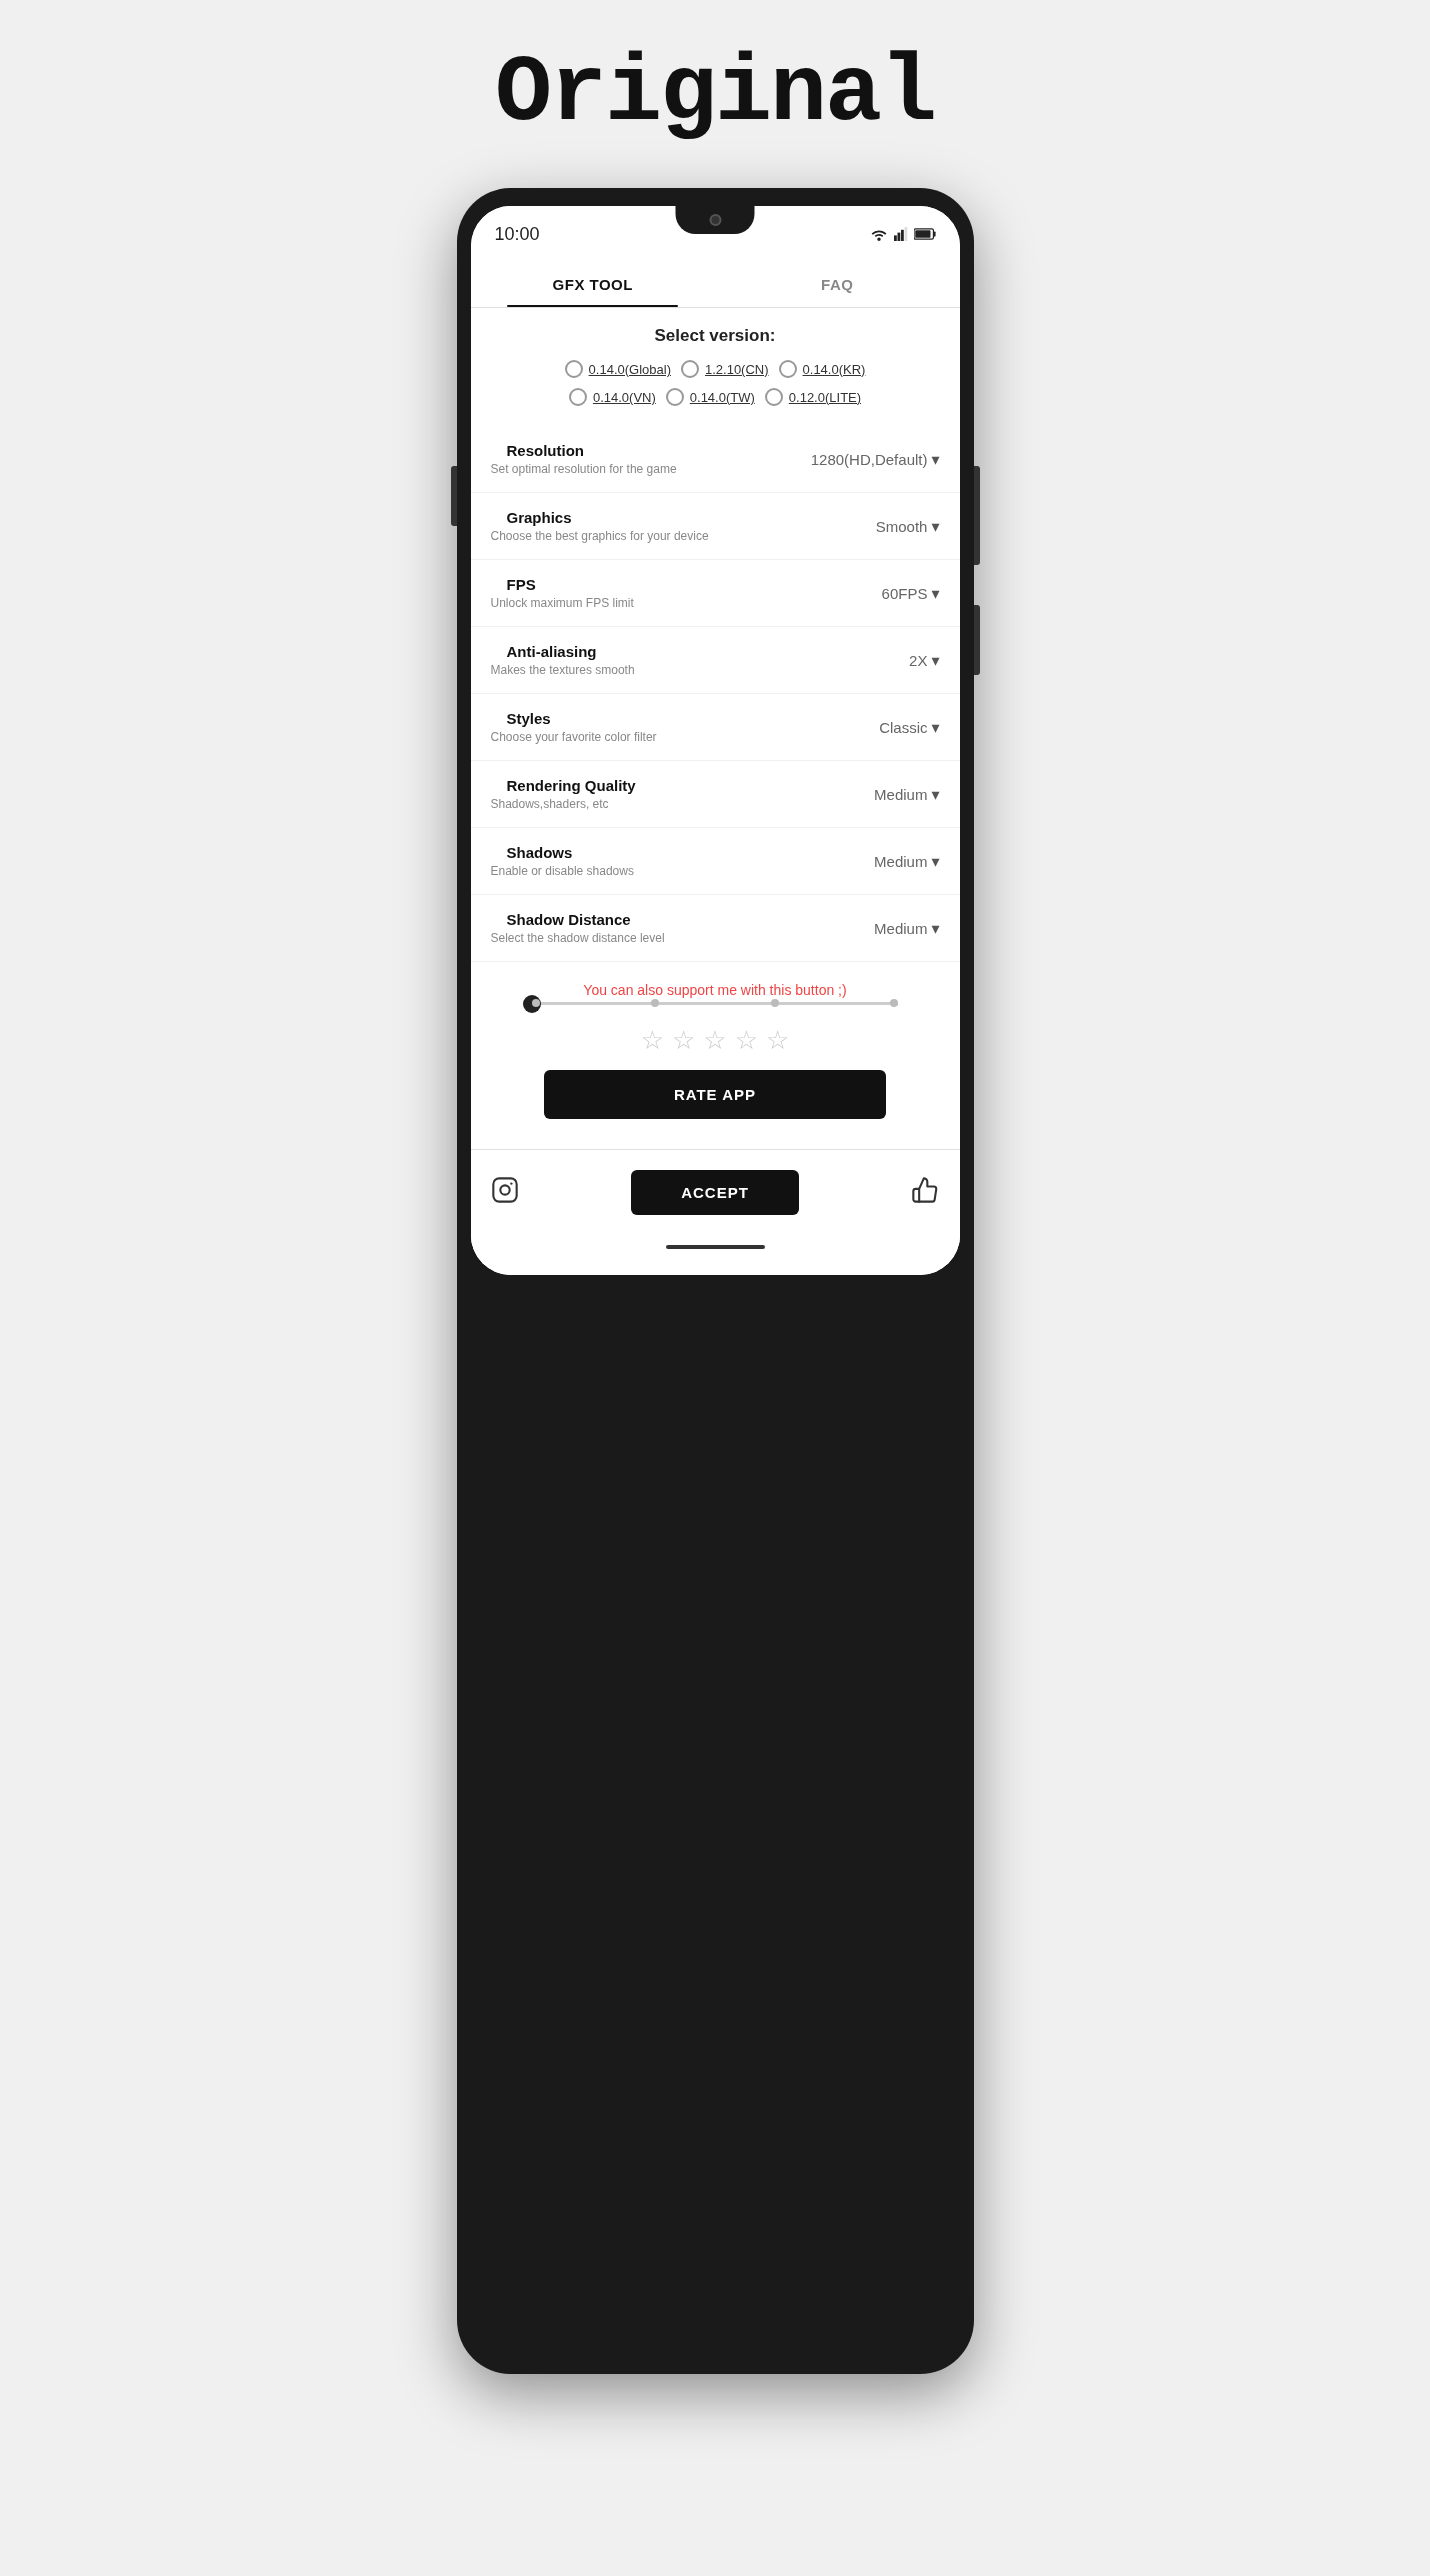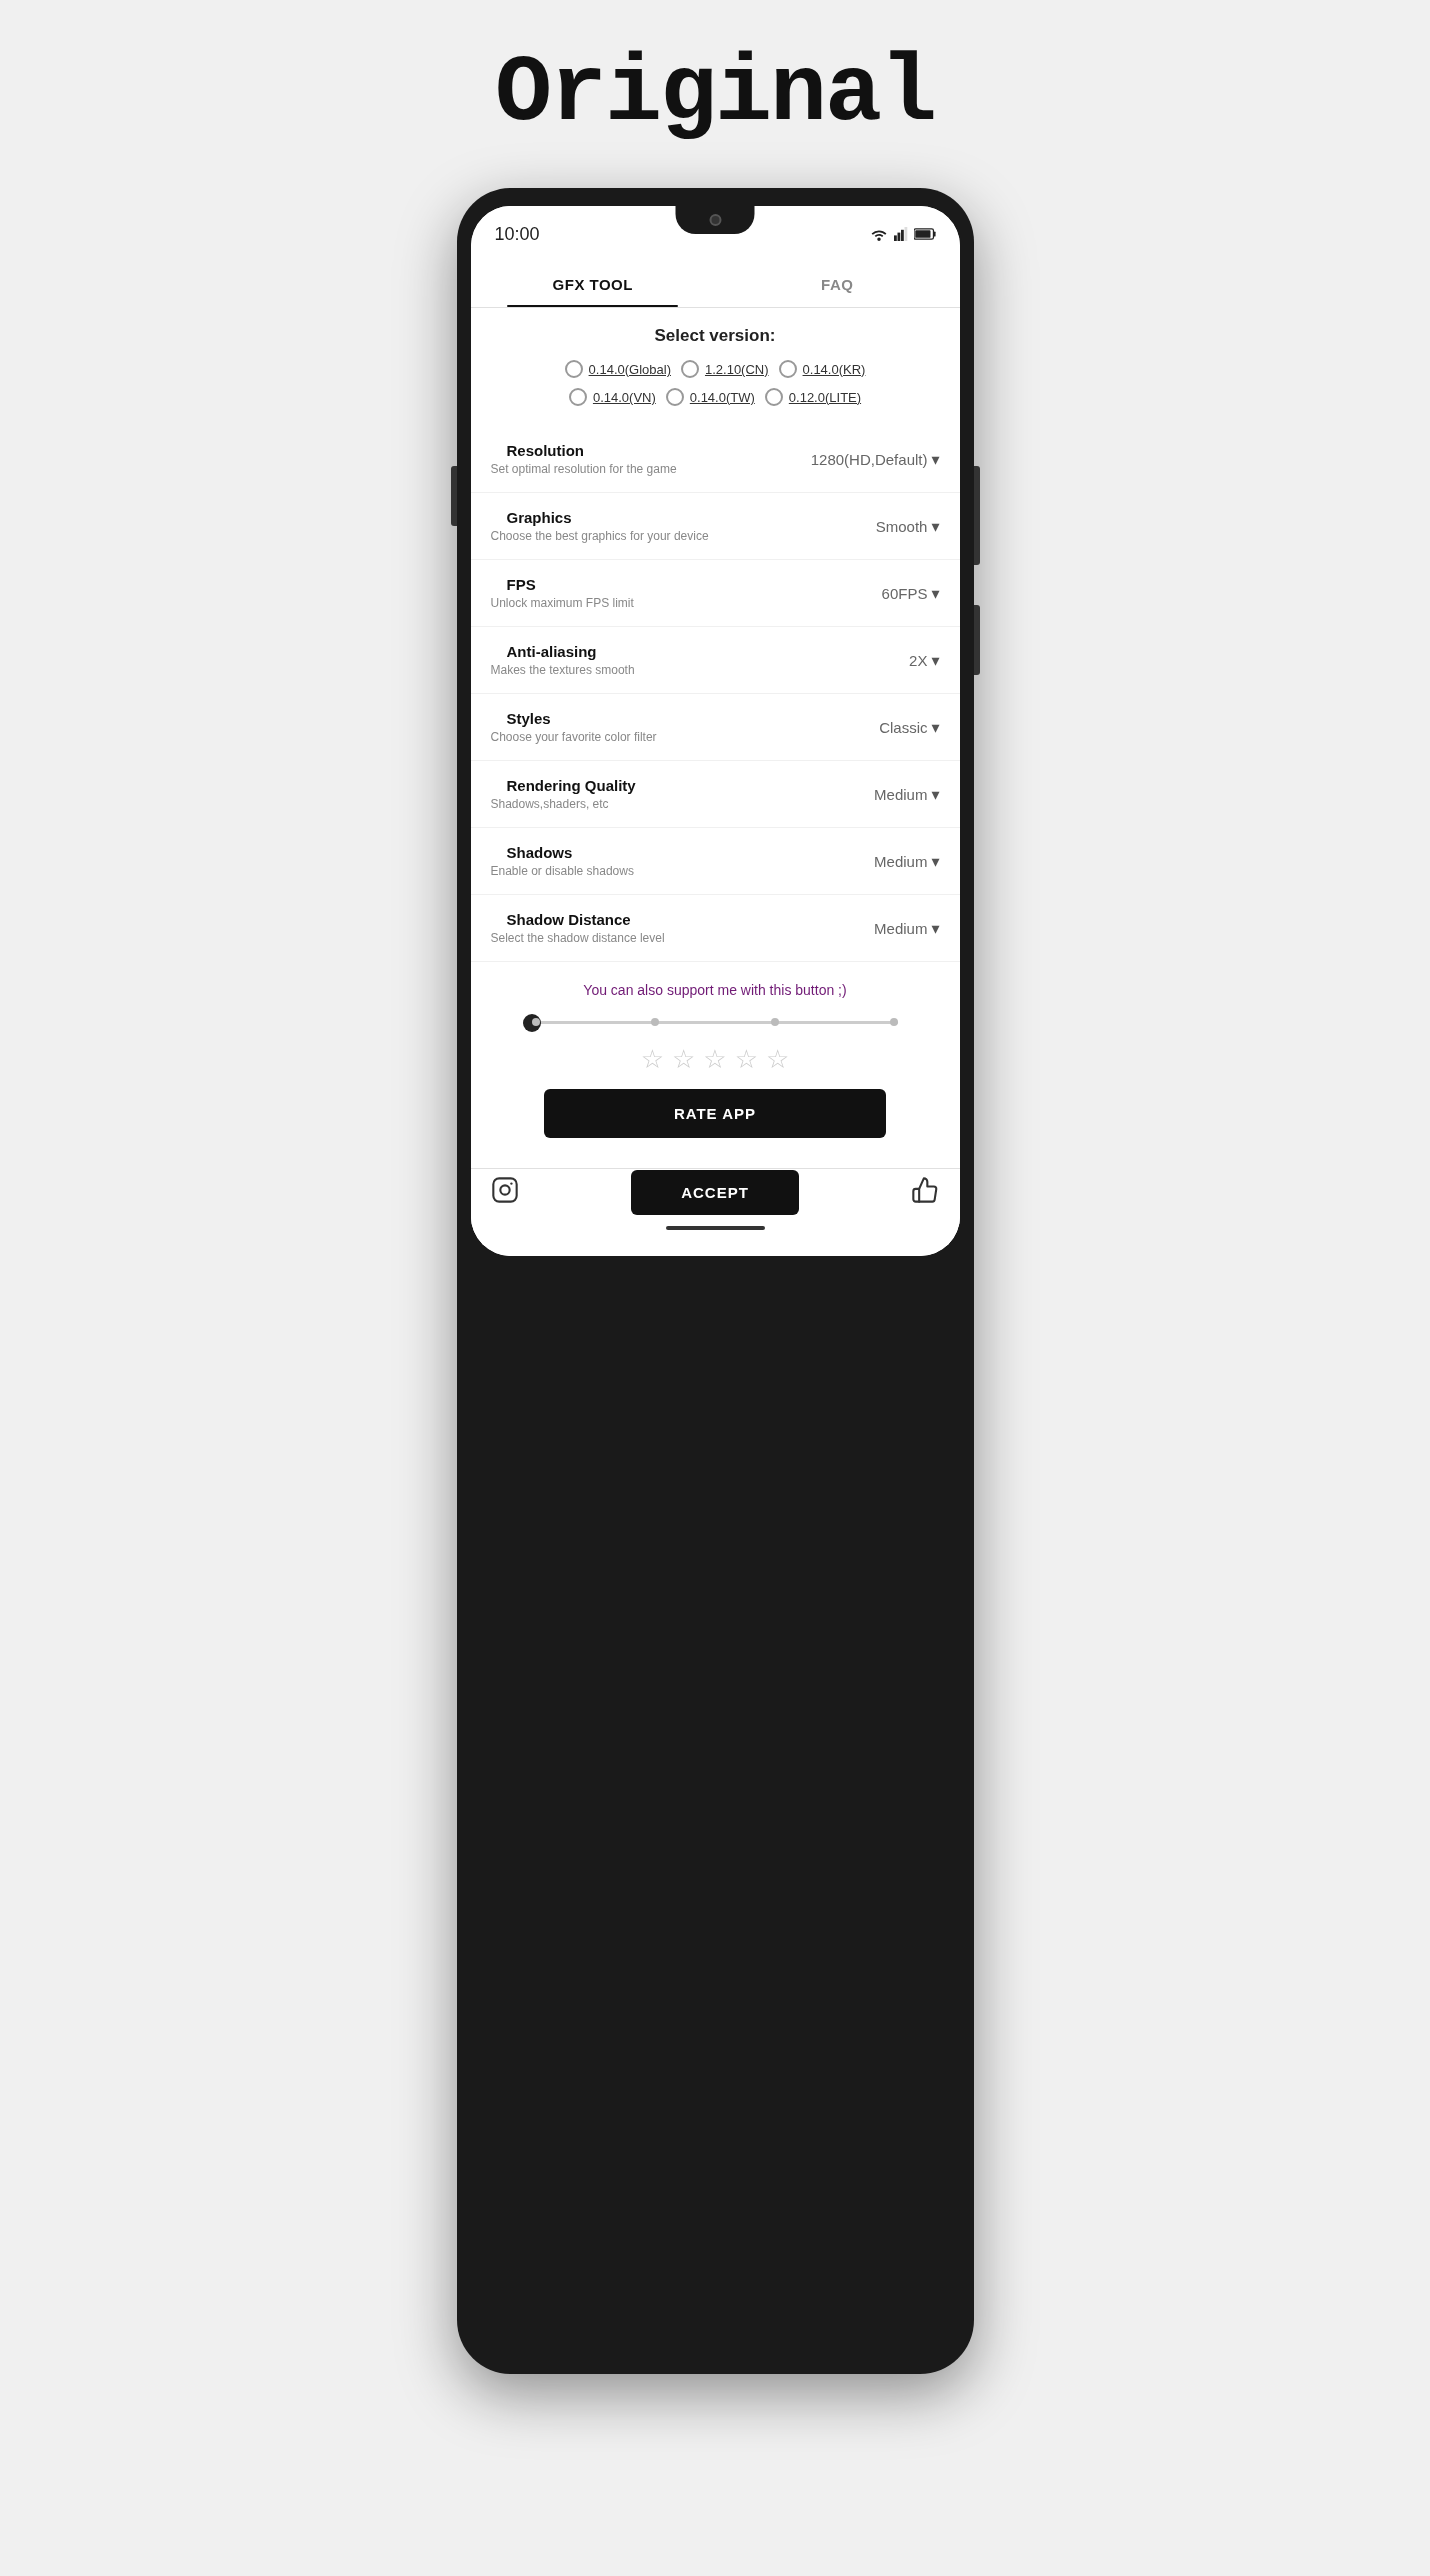--- a/index.html
+++ b/index.html
@@ -199,22 +199,22 @@
       font-size: 16px;
       color: #555;
     }
     
     .support-section {
       padding: 20px 16px 10px;
       text-align: center;
     }
     .support-text {
       font-size: 14px;
-      color: #701a75;
-      margin-bottom: 23px;
+      color: #ef4444;
+      margin-bottom: 4px;
     }
     .slider-track {
       width: 80%;
       margin: 0 auto 20px;
       height: 3px;
       background: #ccc;
       border-radius: 2px;
       position: relative;
     }
     .slider-thumb {
@@ -264,21 +264,21 @@
       border-radius: 6px;
       font-size: 15px;
       font-weight: 700;
       letter-spacing: 1px;
     }
     
     .bottom-bar {
       display: flex;
       align-items: center;
       justify-content: space-between;
-      padding: 1px 20px;
+      padding: 20px 20px;
       border-top: 1px solid #e0e0e0;
       background: #fff;
     }
     .bottom-icon {
       font-size: 24px;
       color: #333;
     }
     .accept-btn {
       background: #111;
       color: #fff;

